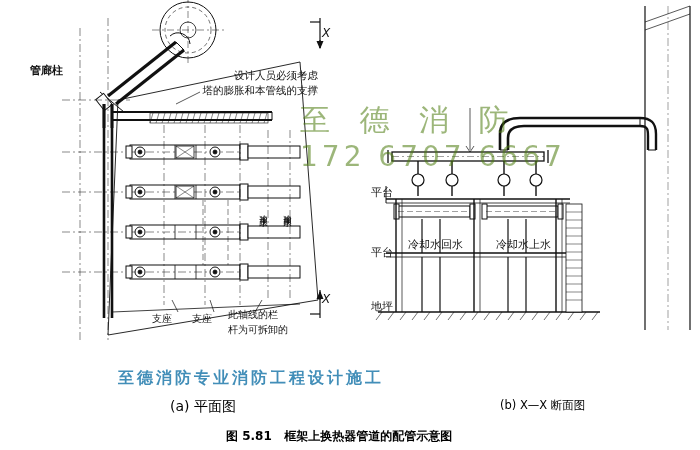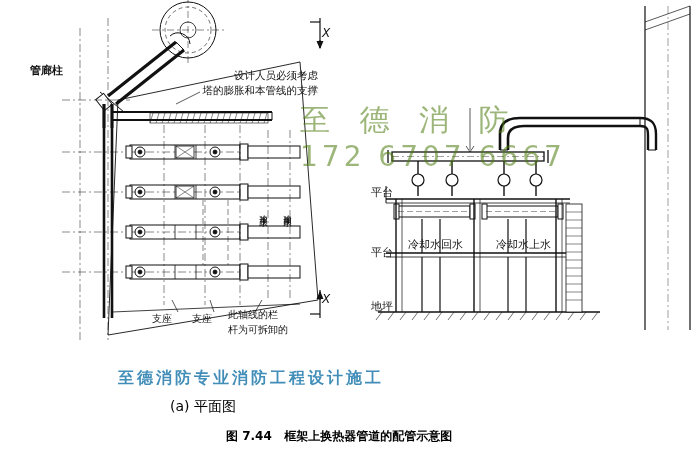--- a/index.html
+++ b/index.html
@@ -367,15 +367,16 @@
   <div class="txt" style="left:371px; top:300px; font-size:11px;">地坪</div>
 
   <div class="txt" style="left:408px; top:238px; font-size:11px;">冷却水回水</div>
   <div class="txt" style="left:496px; top:238px; font-size:11px;">冷却水上水</div>
 
   <div class="wm" style="left:300px; top:100px; font-size:30px; letter-spacing:10px;">至 德 消 防</div>
   <div class="wm" style="left:300px; top:140px; font-size:28px; letter-spacing:4px;">172 6707 6667</div>
   <div class="wm2" style="left:118px; top:368px; font-size:16px; letter-spacing:3px;">至德消防专业消防工程设计施工</div>
 
   <div class="cap" style="left:170px; top:398px; font-size:14px;">(a) 平面图</div>
-  <div class="cap" style="left:226px; top:428px; font-size:12px; font-weight:bold;">图 7.44   框架上换热器管道的配管示意图</div>
+  <div class="cap" style="left:500px; top:398px; font-size:11.5px;">(b) X—X 断面图</div>
+  <div class="cap" style="left:226px; top:428px; font-size:12px; font-weight:bold;">图 5.81   框架上换热器管道的配管示意图</div>
 
 </div>
 
 </body></html>

